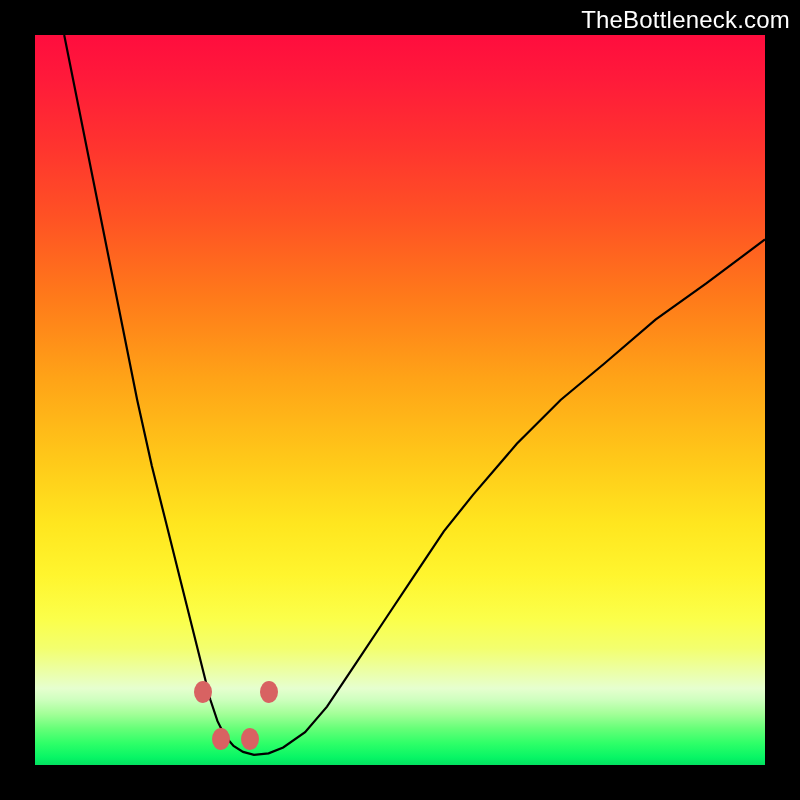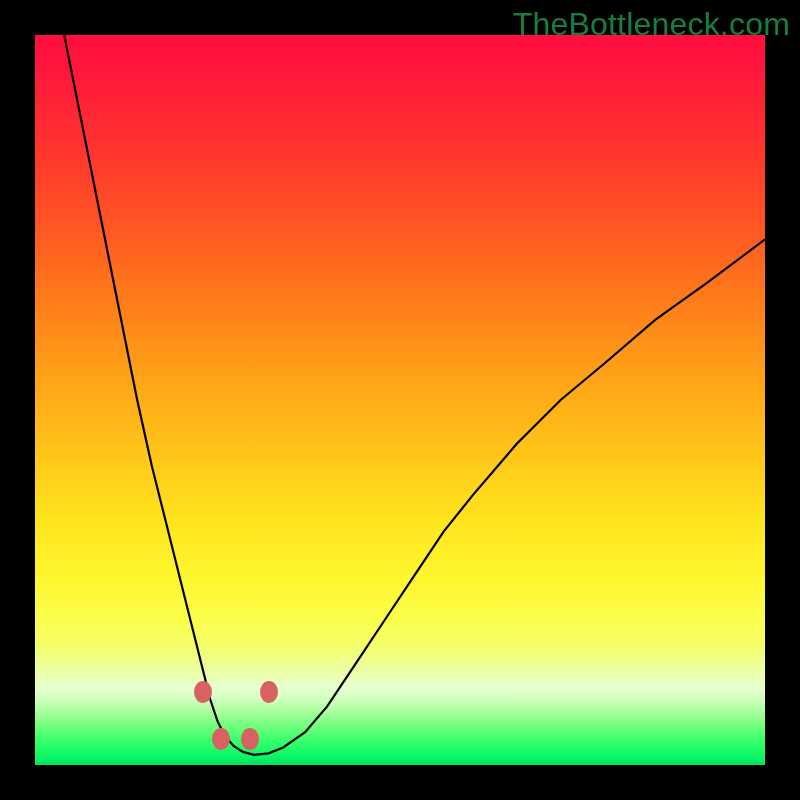--- a/index.html
+++ b/index.html
@@ -14,22 +14,22 @@
   .frame {
     position: relative;
     width: 800px;
     height: 800px;
     background: #000;
   }
   .watermark {
     position: absolute;
     top: 6px;
     right: 10px;
-    color: #15803d;
-    font-size: 32px;
+    color: #ffffff;
+    font-size: 24px;
     font-weight: 500;
     letter-spacing: 0.2px;
     z-index: 5;
   }
   .plot {
     position: absolute;
     left: 35px;
     top: 35px;
     width: 730px;
     height: 730px;

